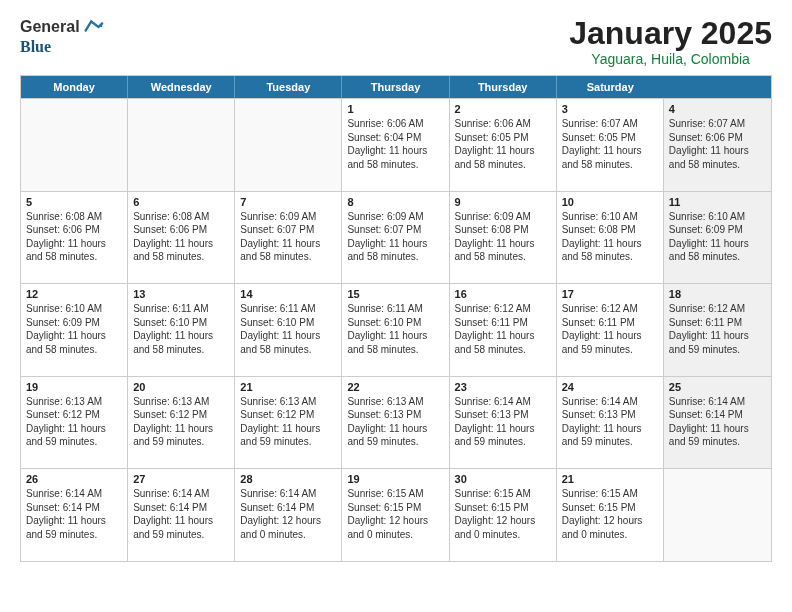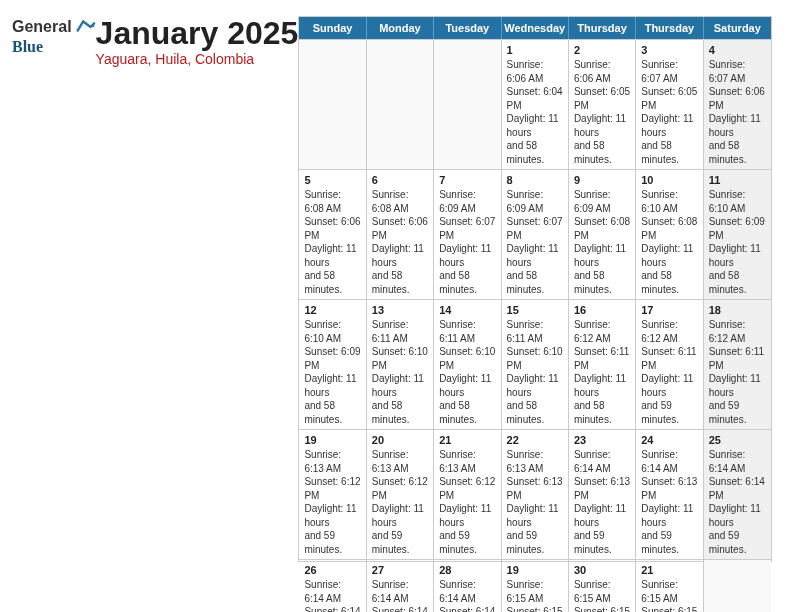--- a/index.html
+++ b/index.html
@@ -6,23 +6,23 @@
     body {
       font-family: Arial, sans-serif;
       background: #fff;
       width: 792px;
       height: 612px;
       overflow: hidden;
     }
     .page {
       width: 792px;
       height: 572px;
-      padding: 16px 20px 10px 12px;
-      display: flex;
-      flex-direction: row;
+      padding: 16px 20px 10px 20px;
+      display: flex;
+      flex-direction: column;
     }
     .header {
       display: flex;
       align-items: flex-start;
       justify-content: space-between;
       margin-bottom: 8px;
     }
     .logo {
       display: flex;
       align-items: center;
@@ -40,31 +40,31 @@
       color: #1a5276;
       font-weight: bold;
       font-family: Liberation Serif, serif;
     }
     .logo-icon {
       width: 22px;
       height: 22px;
       margin-left: 2px;
     }
     .title-block {
-      text-align: left;
+      text-align: center;
     }
     .month-title {
       font-size: 32px;
       font-weight: bold;
       color: #222;
       line-height: 1.1;
     }
     .location {
       font-size: 14px;
-      color: #b91c1c;
+      color: #15803d;
     }
     .calendar {
       flex: 1;
       display: flex;
       flex-direction: column;
       border: 1px solid #ccc;
     }
     .cal-header {
       display: grid;
       grid-template-columns: repeat(7, 1fr);
@@ -132,24 +132,23 @@
       </div>
     </div>
     <div class="title-block">
       <div class="month-title">January 2025</div>
       <div class="location">Yaguara, Huila, Colombia</div>
     </div>
   </div>
 
   <div class="calendar">
     <div class="cal-header" id="cal-header-row">
-        <div class="cal-header-cell">Sunday</div>
         <div class="cal-header-cell">Monday</div>
+        <div class="cal-header-cell">Wednesday</div>
         <div class="cal-header-cell">Tuesday</div>
-        <div class="cal-header-cell">Wednesday</div>
         <div class="cal-header-cell">Thursday</div>
         <div class="cal-header-cell">Thursday</div>
         <div class="cal-header-cell">Saturday</div>
       </div>
     <div class="cal-body" id="cal-body">
         <div class="cal-row">
           <div class="cal-cell empty"></div>
           <div class="cal-cell empty"></div>
           <div class="cal-cell empty"></div>
           <div class="cal-cell">

